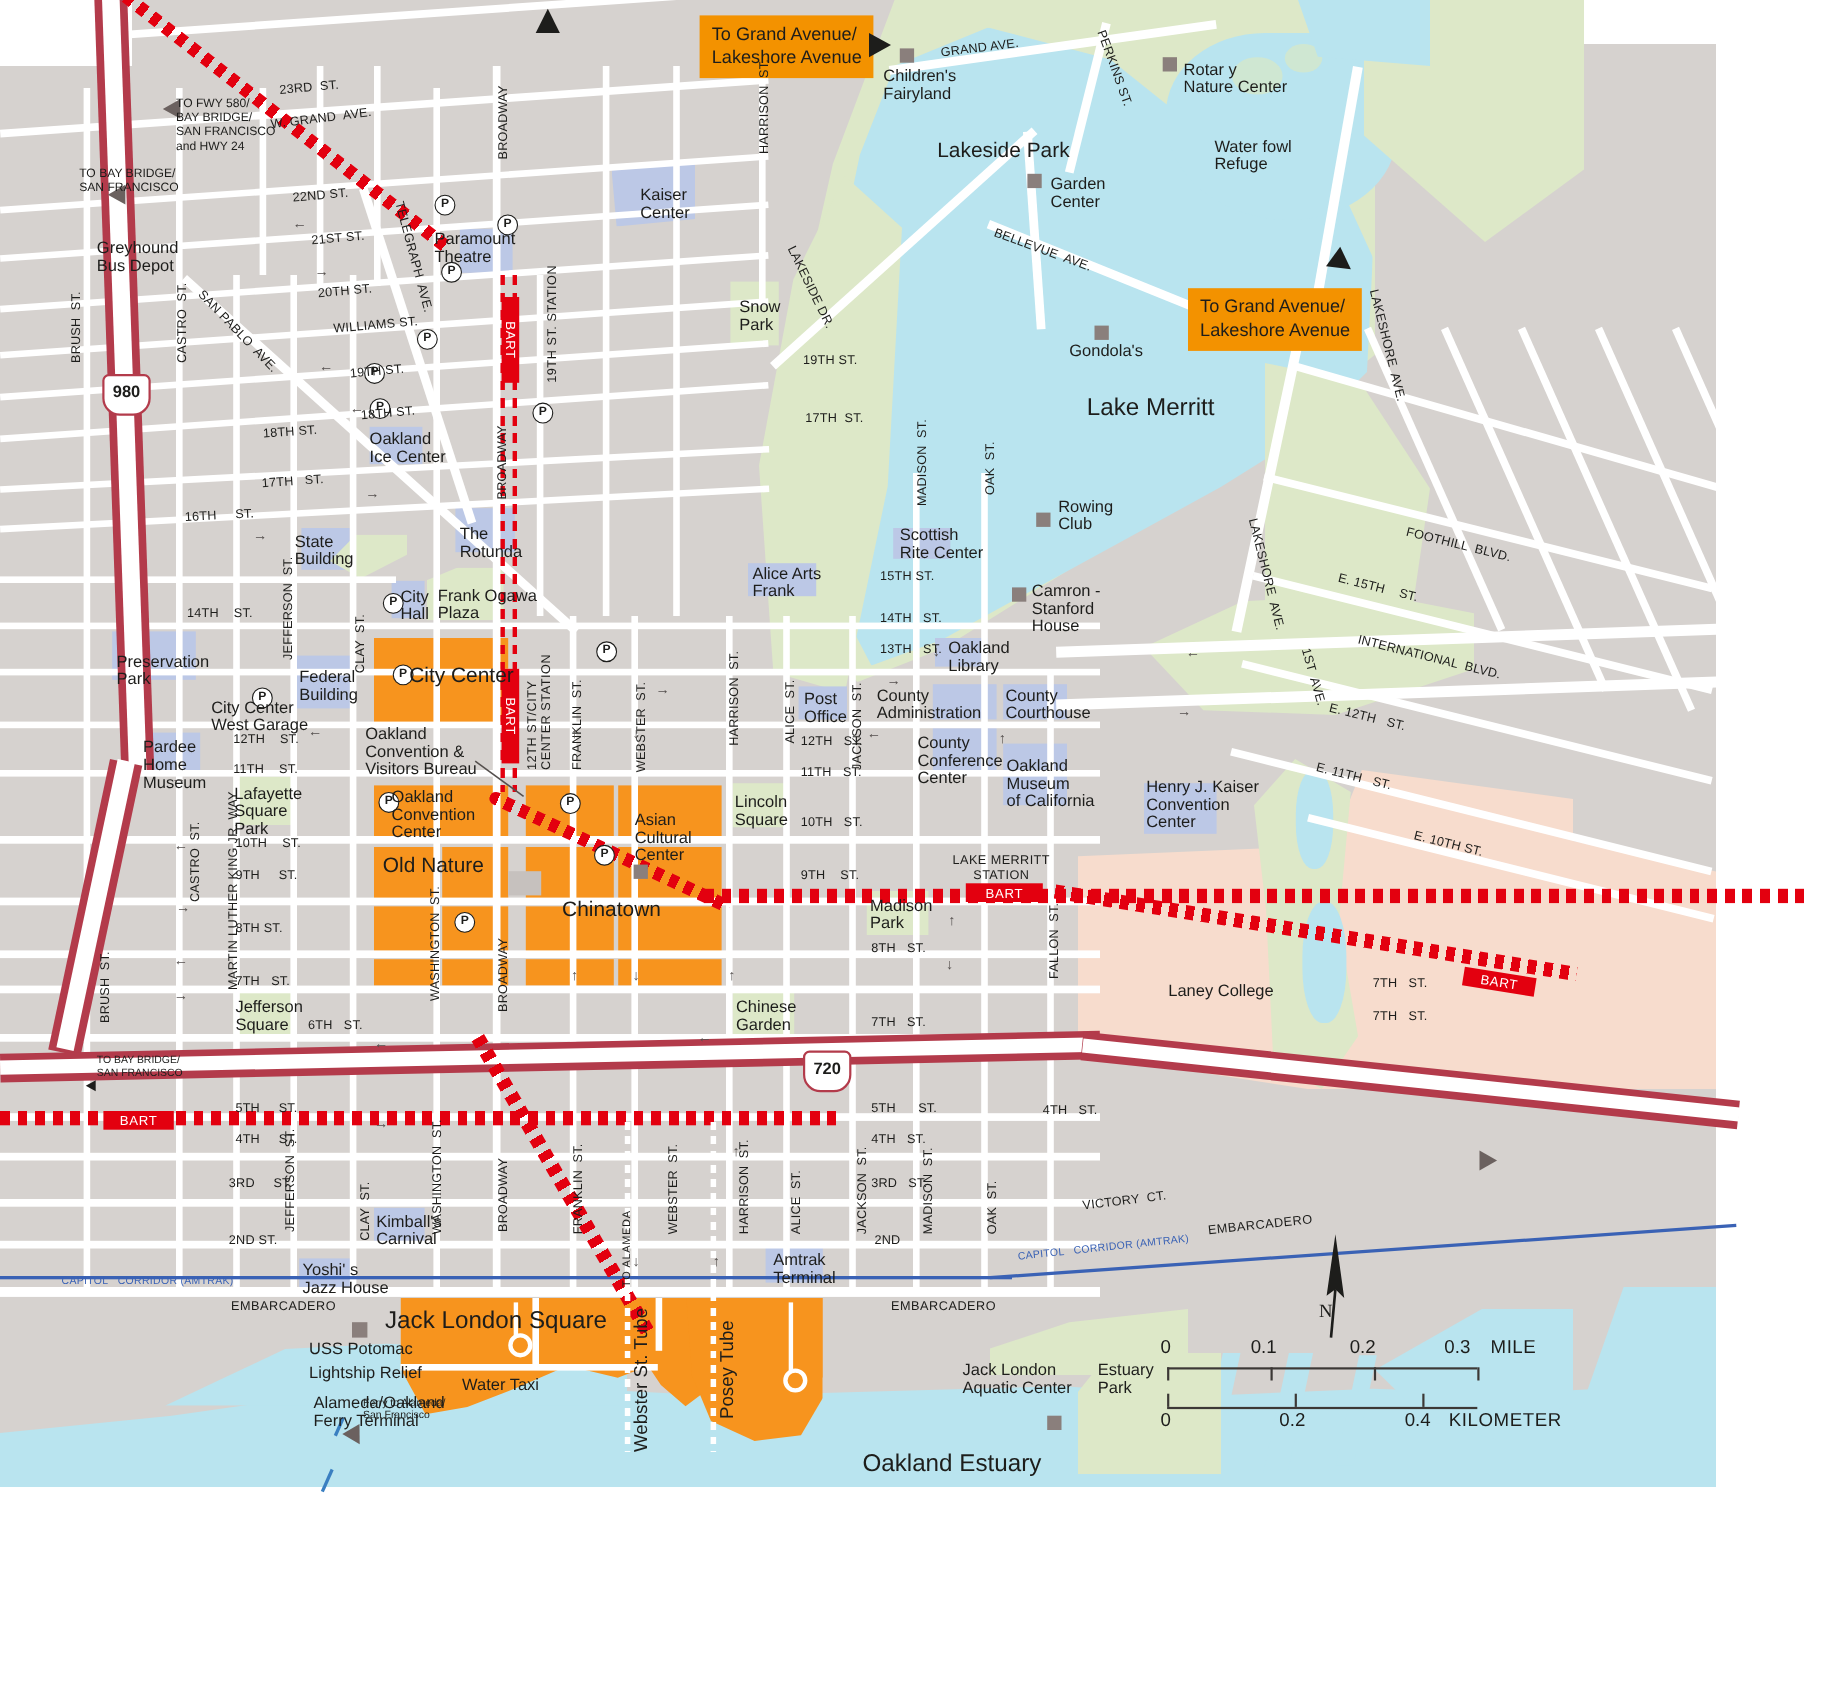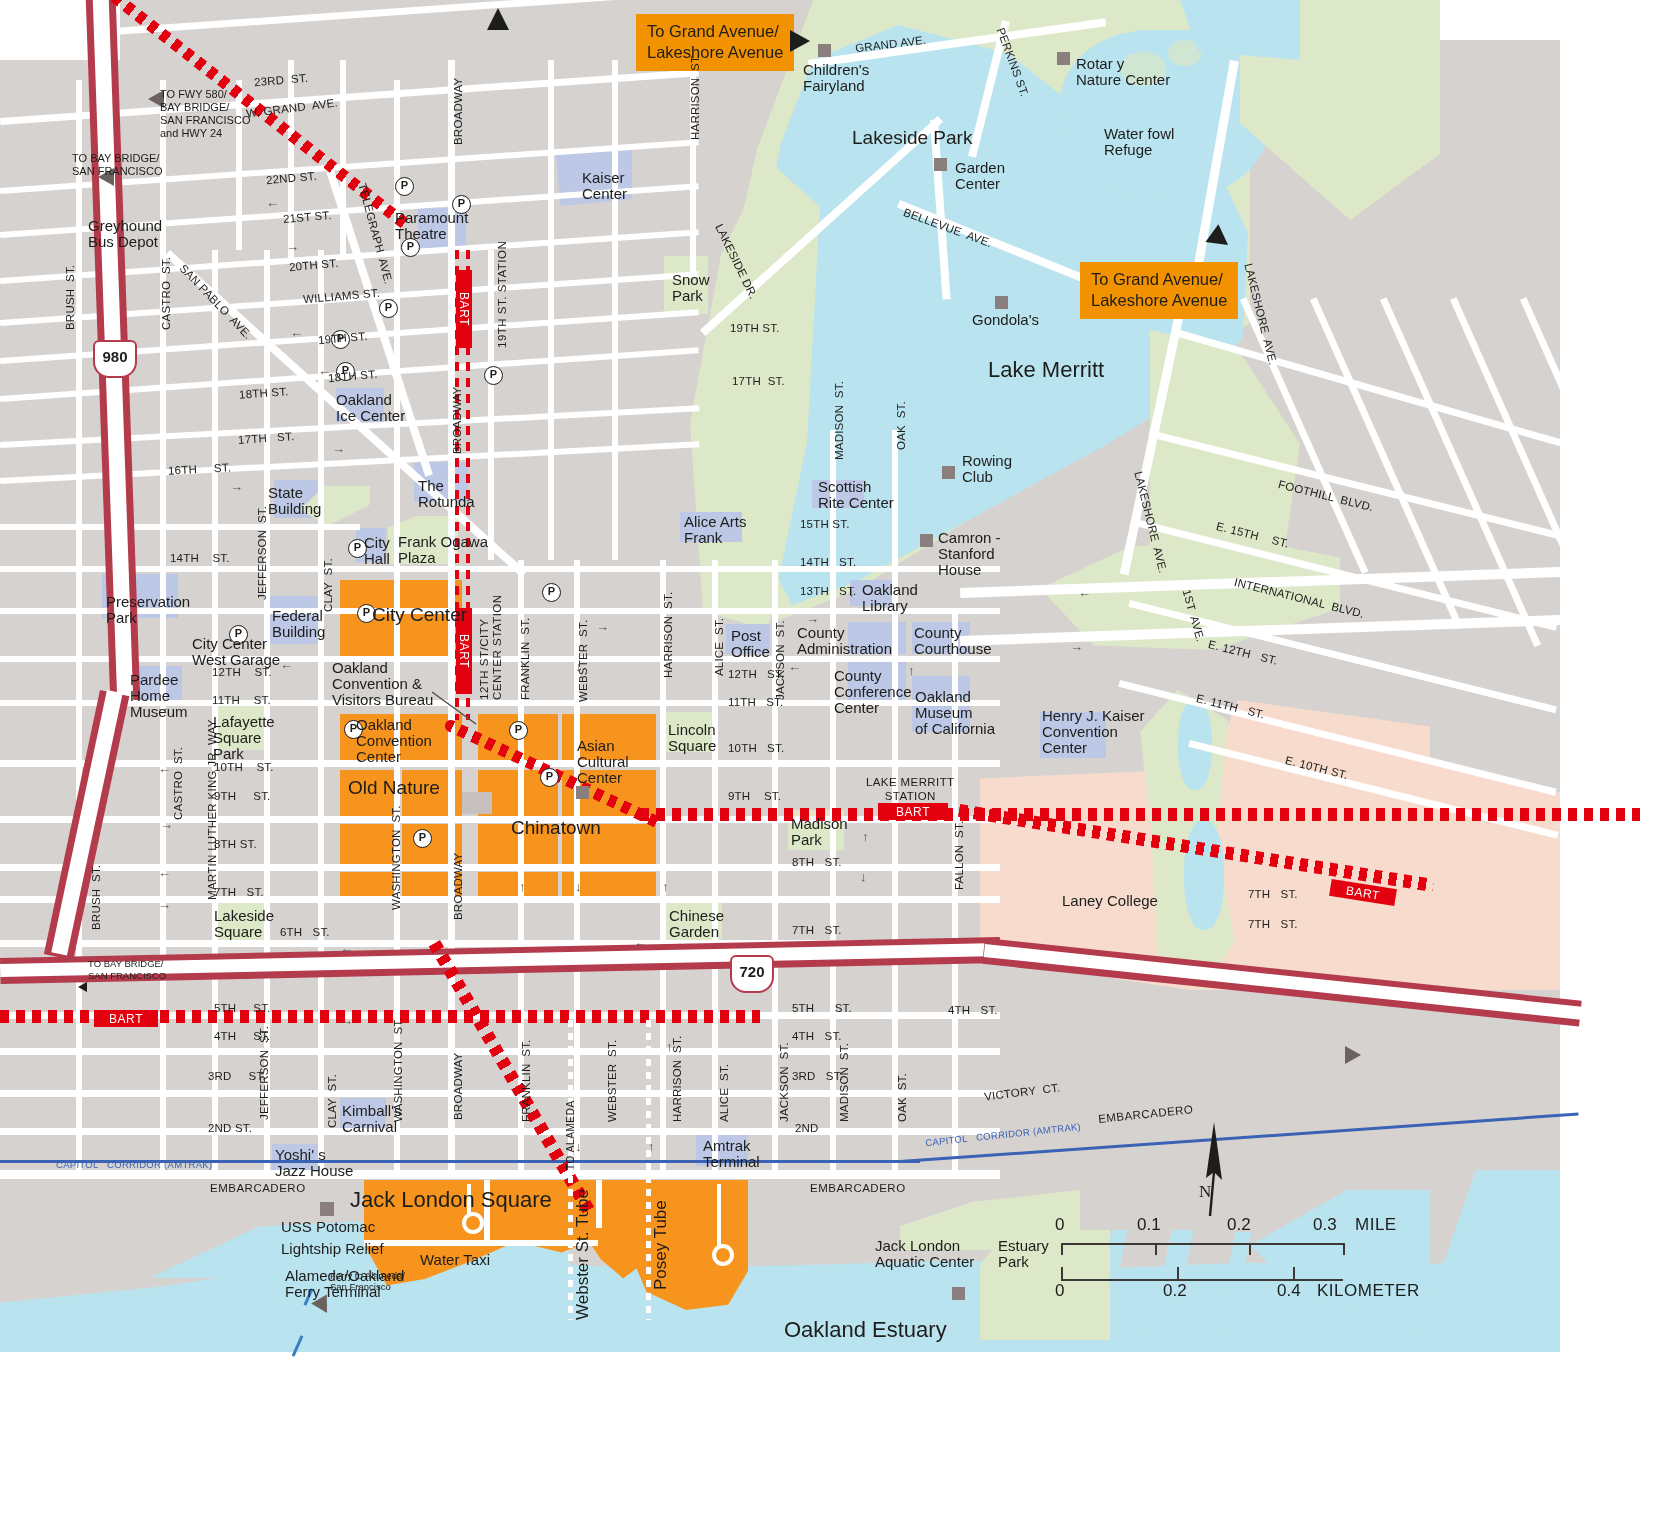--- a/index.html
+++ b/index.html
@@ -452,21 +452,21 @@
   <div class="lbl pl-lg" style="left:348px;top:778px;">Old Nature</div>
   <div class="lbl pl" style="left:577px;top:738px;">Asian
 Cultural
 Center</div>
   <div class="lbl pl" style="left:668px;top:722px;">Lincoln
 Square</div>
   <div class="lbl pl-lg" style="left:511px;top:818px;">Chinatown</div>
   <div class="lbl pl" style="left:791px;top:816px;">Madison
 Park</div>
   <div class="lbl pl" style="left:1062px;top:893px;">Laney College</div>
-  <div class="lbl pl" style="left:214px;top:908px;">Lakeside
+  <div class="lbl pl" style="left:214px;top:908px;">Jefferson
 Square</div>
   <div class="lbl pl" style="left:669px;top:908px;">Chinese
 Garden</div>
   <div class="lbl pl" style="left:342px;top:1103px;">Kimball's
 Carnival</div>
   <div class="lbl pl" style="left:275px;top:1147px;">Yoshi' s
 Jazz House</div>
   <div class="lbl pl" style="left:703px;top:1138px;">Amtrak
 Terminal</div>
   <div class="lbl pl-xl" style="left:350px;top:1188px;">Jack London Square</div>

